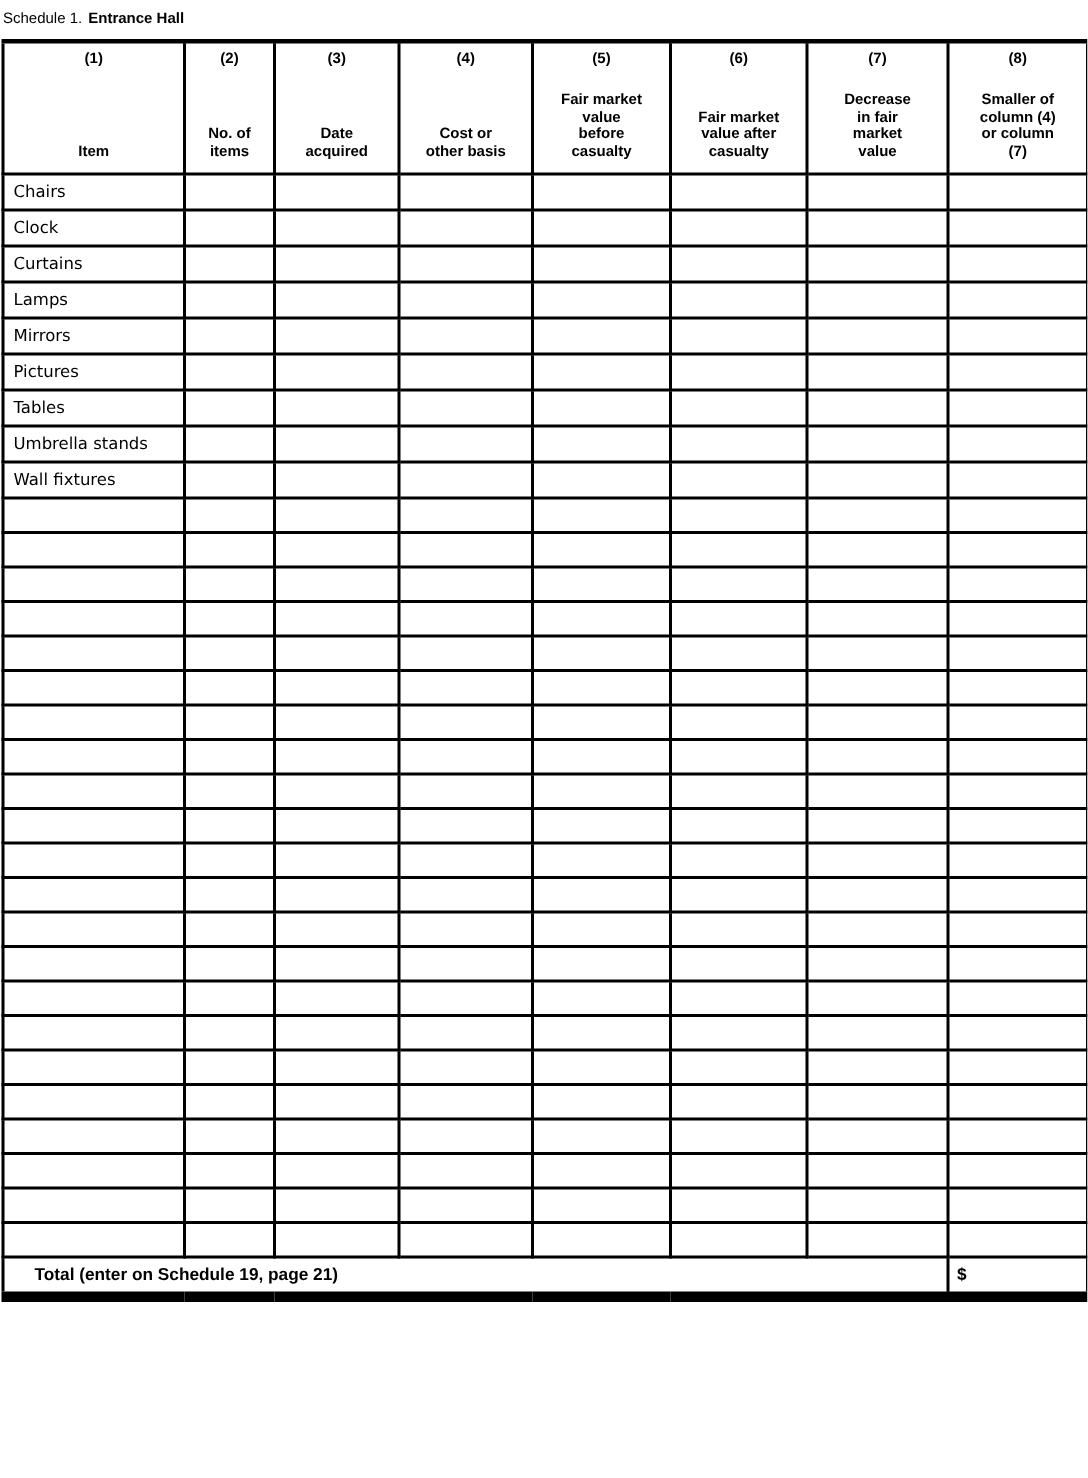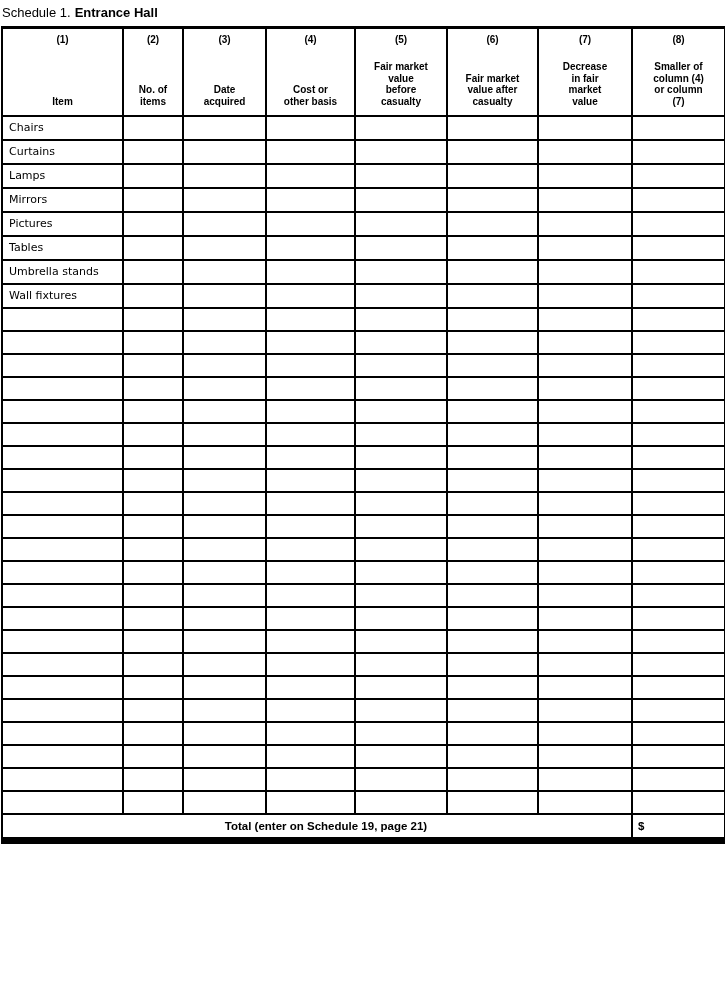--- a/index.html
+++ b/index.html
@@ -8,21 +8,21 @@
     height: 985px;
     background: #ffffff;
     font-family: "Liberation Sans", sans-serif;
     color: #000;
     box-sizing: border-box;
     overflow: hidden;
   }
   .title {
     height: 22px;
     padding: 3px 0 1px 2px;
-    font-size: 13px;
+    font-size: 10px;
     line-height: 20px;
     white-space: nowrap;
   }
   .title .bold { font-weight: bold; margin-left: 4px; }
   table.schedule {
     border-collapse: collapse;
     table-layout: fixed;
     width: 723px;
     margin-left: 1px;
     border-top: 3px solid #000;
@@ -61,21 +61,21 @@
     padding: 0 2px 0 6px;
     vertical-align: middle;
     overflow: hidden;
     white-space: nowrap;
   }
   td.item-cell { font-family: "DejaVu Sans", sans-serif; font-size: 11px; margin-left: 36px; }
   tr.total-row td {
     font-weight: bold;
     font-size: 11.5px;
   }
-  td.total-label { padding-left: 20px; text-align: center; }
+  td.total-label { padding-left: 20px; }
   td.total-amount { padding-left: 5px; }
 </style>
 </head>
 <body>
 
 <div class="page">
   <div class="title">
     <span>Schedule 1.</span><span class="bold">Entrance Hall</span>
   </div>
 
@@ -161,20 +161,30 @@
           <td class="item-cell">Chairs</td>
           <td></td>
           <td></td>
           <td></td>
           <td></td>
           <td></td>
           <td></td>
           <td></td>
         </tr>
         <tr>
+          <td class="item-cell">Clock</td>
+          <td></td>
+          <td></td>
+          <td></td>
+          <td></td>
+          <td></td>
+          <td></td>
+          <td></td>
+        </tr>
+        <tr>
           <td class="item-cell">Curtains</td>
           <td></td>
           <td></td>
           <td></td>
           <td></td>
           <td></td>
           <td></td>
           <td></td>
         </tr>
         <tr>

